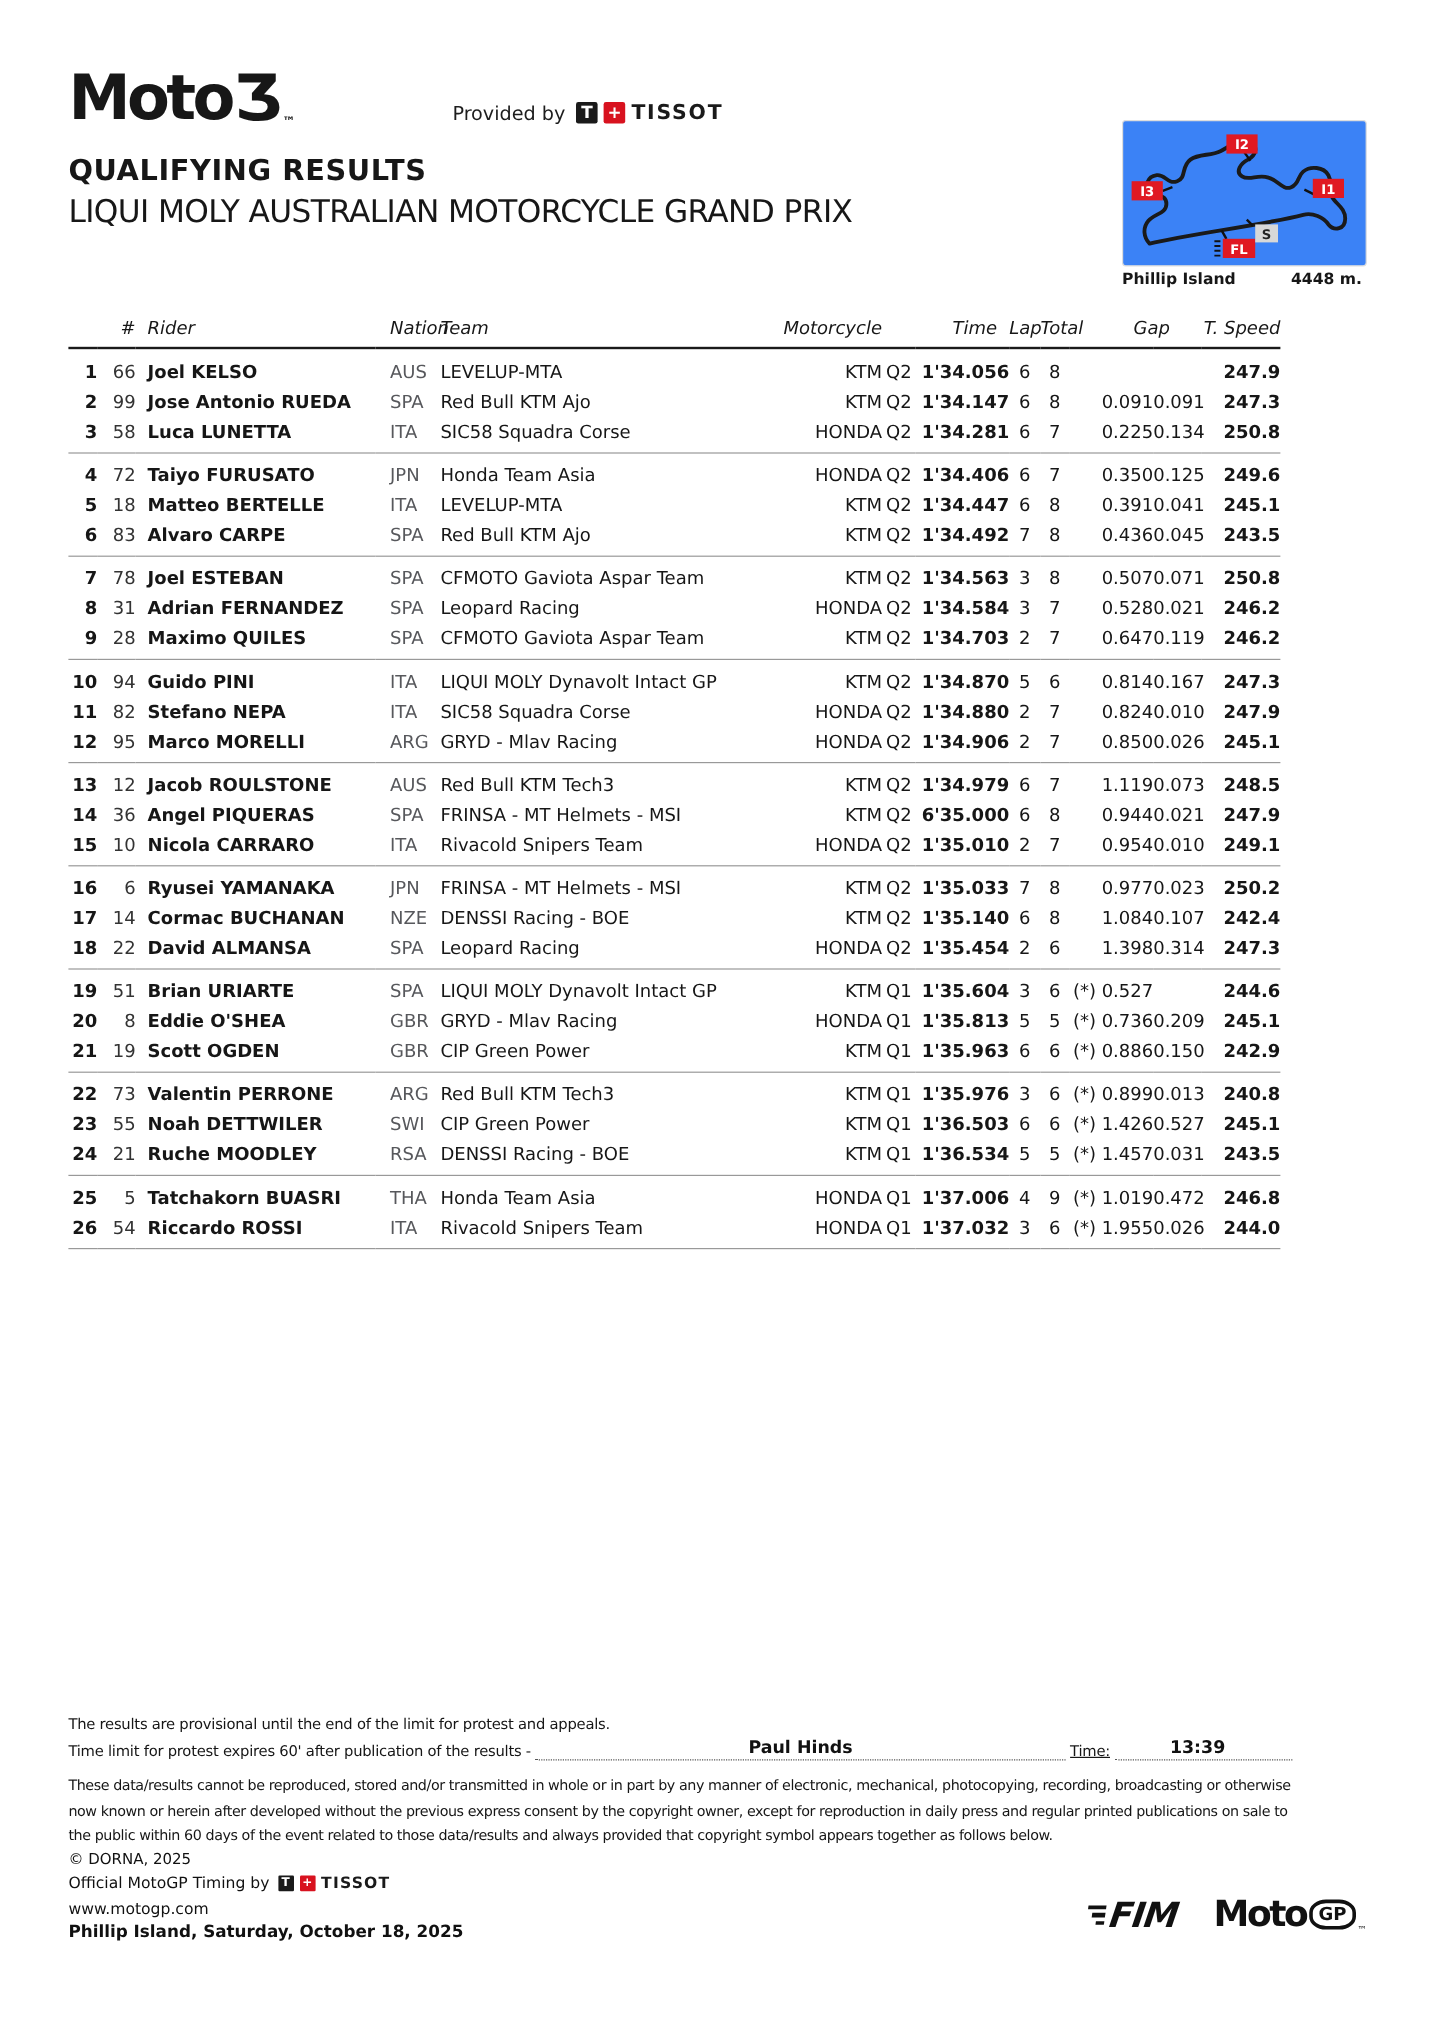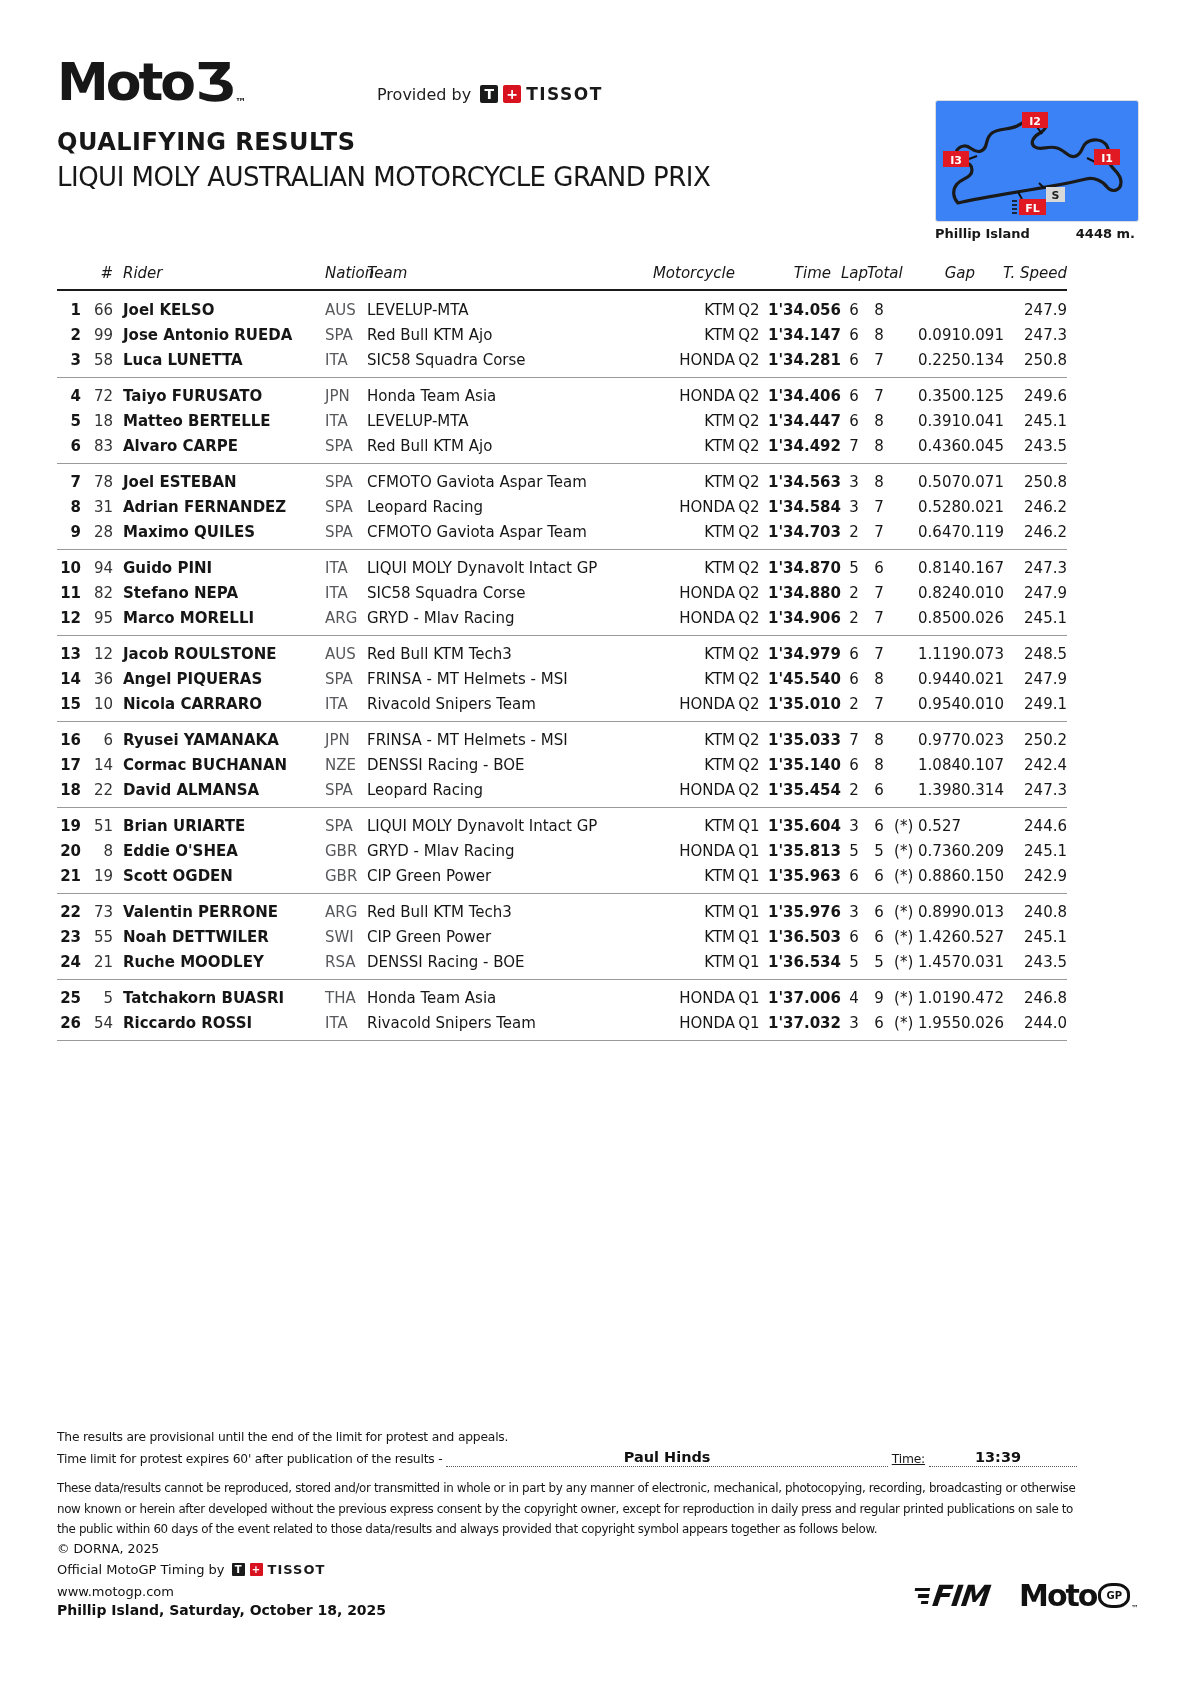--- a/index.html
+++ b/index.html
@@ -34,21 +34,21 @@
   thead th{font-style:italic;font-weight:normal;font-size:15px;color:#171717;
            border-bottom:2px solid #1a1a1a;padding:0 0 7px;white-space:nowrap;}
   td{font-size:15px;color:#161616;padding:3.5px 0;white-space:nowrap;}
   .ar{text-align:right;} .al{text-align:left;} .ac{text-align:center;}
   td.pos{font-weight:bold;}
   td.num{color:#333;}
   td.rider{font-weight:bold;padding-left:10px;margin-top:46px;}
   td.nation{color:#57585c;padding-left:12px;}
   td.team{padding-left:12px;}
   td.time{font-weight:bold;}
-  td.speed{font-weight:normal;}
+  td.speed{font-weight:bold;}
   th.gaph{text-align:right;padding-right:26px;}
   th.timeh{padding-right:10px;}
   th.riderh{padding-left:10px;} th.nationh{padding-left:12px;} th.teamh{padding-left:12px;}
   tbody tr:first-child td{padding-top:10px;}
   tr.group-end td{padding-bottom:8px;border-bottom:1.5px solid #999;}
   tr.group-start td{padding-top:9px;}
 
   
   .f-small{font-size:12.3px;letter-spacing:-.2px;color:#161616;}
   .foot-prov{position:absolute;left:57px;top:1430px;}
@@ -71,21 +71,21 @@
   .foot-logos{position:absolute;right:60px;top:1578px;display:flex;align-items:center;gap:30px;}
   .fim{display:flex;align-items:center;gap:4px;transform:skewX(-8deg);}
   .fim .bars{display:flex;flex-direction:column;gap:3px;}
   .fim .bars i{display:block;width:15px;height:3.5px;background:#111;}
   .fim .bars i:nth-child(2){width:11px;margin-left:4px;}
   .fim .bars i:nth-child(3){width:7px;margin-left:8px;}
   .fim .word{font-weight:bold;font-style:italic;font-size:29px;letter-spacing:-1px;}
   .mgp{display:flex;align-items:center;}
   .mgp .word{font-weight:bold;font-size:30px;letter-spacing:-2px;}
   .mgp .gp{margin-left:2px;border:3px solid #111;border-radius:14px/11px;padding:0 5px;
-           font-weight:bold;font-size:10px;line-height:19px;display:inline-block;}
+           font-weight:bold;font-size:15px;line-height:19px;display:inline-block;}
   .mgp .tm{font-size:8px;align-self:flex-end;margin-left:1px;}
 </style>
 </head>
 <body>
 
 <div class="page">
 
   <div class="brand"><span>Moto</span><span class="three">Ʒ</span><span class="tm">™</span></div>
 
   <div class="provided">
@@ -363,21 +363,21 @@
       <td class="speed ar">248.5</td>
     </tr>
           <tr>
       <td class="pos ar">14</td>
       <td class="num ar">36</td>
       <td class="rider al">Angel PIQUERAS</td>
       <td class="nation al">SPA</td>
       <td class="team al">FRINSA - MT Helmets - MSI</td>
       <td class="bike ar">KTM</td>
       <td class="ac">Q2</td>
-      <td class="time ar">1'45.540</td>
+      <td class="time ar">6'35.000</td>
       <td class="ac">6</td>
       <td class="ac">8</td>
       <td class="ar">0.944</td>
       <td class="ar">0.021</td>
       <td class="speed ar">247.9</td>
     </tr>
           <tr class="group-end">
       <td class="pos ar">15</td>
       <td class="num ar">10</td>
       <td class="rider al">Nicola CARRARO</td>

